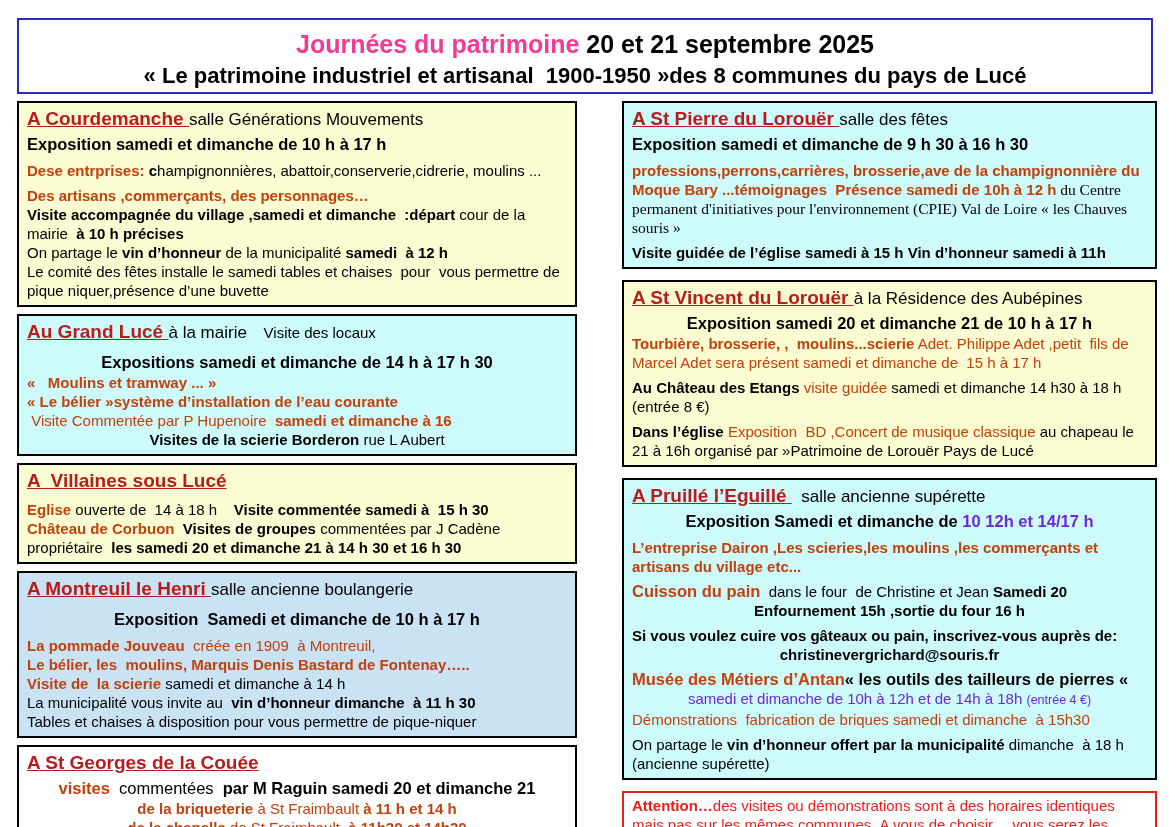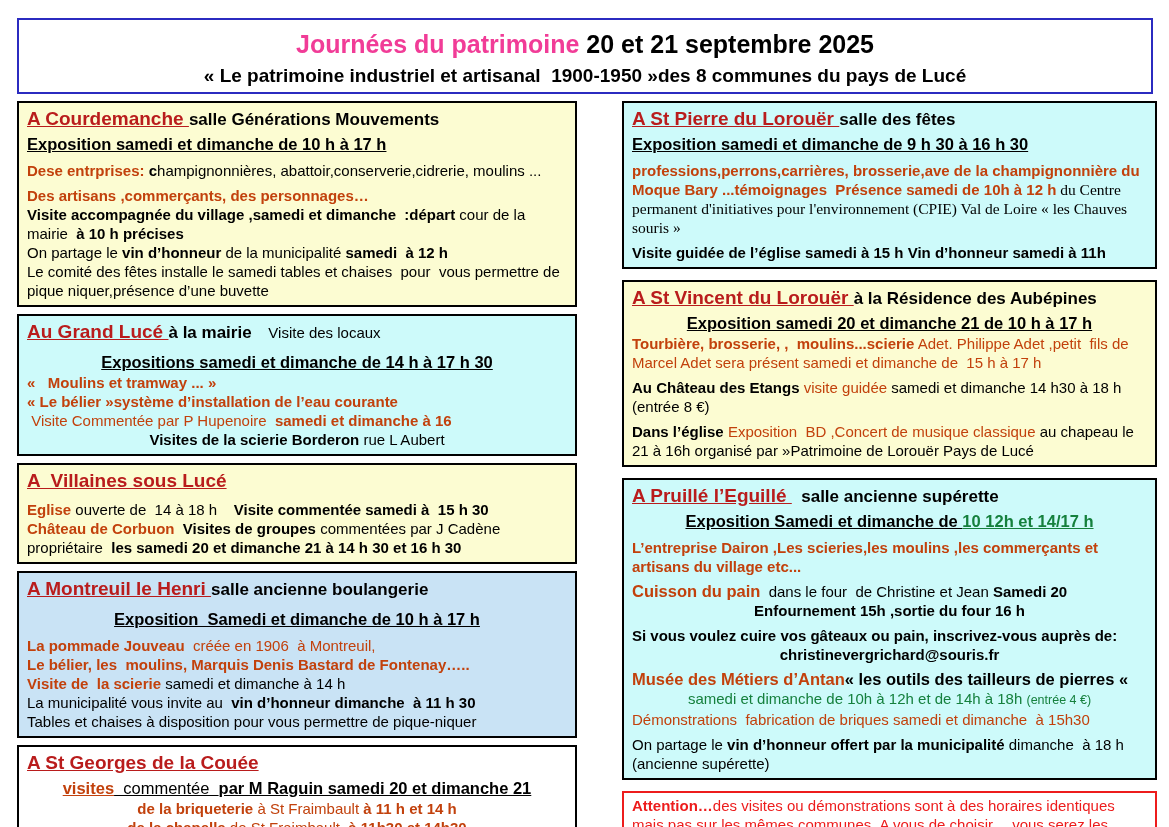--- a/index.html
+++ b/index.html
@@ -13,43 +13,43 @@
   .box{box-sizing:border-box;border:2px solid #000;padding:3px 8px 5px 8px;margin-bottom:7px;width:100%;}
   .col-right .box{margin-bottom:11px;}
   .bg-yellow{background:#fcfcd2;}
   .bg-cyan{background:#cdfafa;}
   .bg-blue{background:#c9e3f5;}
   .bg-white{background:#ffffff;}
   .border-red{border-color:#ed1c1c;}
   .line{line-height:19px;white-space:pre-wrap;min-height:9px;}
   .hd{line-height:25px;margin-bottom:1px;}
   .ttl{color:#b91c1c;font-weight:700;font-size:19px;text-decoration:underline;}
-  .sub{font-weight:700;font-size:17px;}
+  .sub{font-weight:400;font-size:17px;}
   .xl{font-size:16.5px;line-height:22px;}
   .xl2{font-size:16.5px;}
   .t1{font-size:25px;font-weight:700;line-height:36px;}
   .t2{font-size:17px;font-weight:700;line-height:27px;}
   .pk{color:#f13c97;}
   .c{text-align:center;}
   .g{margin-top:6px;}
   .b{font-weight:700;}
   .bl{color:#c2410c;}
-  .gr{color:#15803d;}
+  .gr{color:#6d28d9;}
   .rd{color:#ed1c1c;}
   .sf{font-family:"Liberation Serif",serif;font-size:15.5px;}
   .sm{font-size:12.5px;}
   .line span{font-size:15px;}
   .line span.ttl{font-size:19px;}
   .line span.sub{font-size:17px;}
-  .xl span{font-size:16.5px;text-decoration:underline;}
+  .xl span{font-size:16.5px;}
   .line span.xl2{font-size:16.5px;}
   .line span.sf{font-size:15.5px;}
   .line span.sm{font-size:12.5px;}
   .t1 span{font-size:25px;}
-  .t2 span{font-size:19px;}
+  .t2 span{font-size:22px;}
 </style>
 </head>
 <body>
 
 <div class="page">
   <div class="header-box">
       <div class="line t1 c"><span class="pk">Journées du patrimoine</span><span> 20 et 21 septembre 2025</span></div>
       <div class="line t2 c"><span>« Le patrimoine industriel et artisanal  1900-1950 »des 8 communes du pays de Lucé</span></div>
     </div>
   <div class="cols">
@@ -72,29 +72,29 @@
           <div class="line c"><span class="b">Visites de la scierie Borderon</span><span> rue L Aubert</span></div>
         </section>
       <section class="box bg-yellow">
           <div class="line hd"><span class="ttl">A  Villaines sous Lucé</span></div>
           <div class="line g"><span class="bl b">Eglise</span><span> ouverte de  14 à 18 h  </span><span class="b">  Visite commentée samedi à  15 h 30</span></div>
           <div class="line"><span class="bl b">Château de Corbuon</span><span class="b">  Visites de groupes</span><span> commentées par J Cadène propriétaire  </span><span class="b">les samedi 20 et dimanche 21 à 14 h 30 et 16 h 30</span></div>
         </section>
       <section class="box bg-blue">
           <div class="line hd"><span class="ttl">A Montreuil le Henri </span><span class="sub">salle ancienne boulangerie</span></div>
           <div class="line xl c g"><span class="b">Exposition  Samedi et dimanche de 10 h à 17 h</span></div>
-          <div class="line g"><span class="bl b">La pommade Jouveau</span><span class="bl">  créée en 1906  à Montreuil,</span></div>
+          <div class="line g"><span class="bl b">La pommade Jouveau</span><span class="bl">  créée en 1909  à Montreuil,</span></div>
           <div class="line"><span class="bl b">Le bélier, les  moulins, Marquis Denis Bastard de Fontenay…..</span></div>
           <div class="line"><span class="bl b">Visite de  la scierie</span><span> samedi et dimanche à 14 h</span></div>
           <div class="line"><span>La municipalité vous invite au  </span><span class="b">vin d’honneur dimanche  à 11 h 30</span></div>
           <div class="line"><span>Tables et chaises à disposition pour vous permettre de pique-niquer</span></div>
         </section>
       <section class="box bg-white">
           <div class="line hd"><span class="ttl">A St Georges de la Couée</span></div>
-          <div class="line c xl"><span class="bl b">visites</span><span>  commentée  </span><span class="b">par M Raguin samedi 20 et dimanche 21</span></div>
+          <div class="line c xl"><span class="bl b">visites</span><span>  commentées  </span><span class="b">par M Raguin samedi 20 et dimanche 21</span></div>
           <div class="line c"><span class="bl b">de la briqueterie</span><span class="bl"> à St Fraimbault </span><span class="bl b">à 11 h et 14 h</span></div>
           <div class="line c"><span class="bl b">de la chapelle</span><span class="bl"> de St Fraimbault  </span><span class="bl b">à 11h30 et 14h30</span></div>
         </section>
     </div>
     <div class="col-right">
       <section class="box bg-cyan">
           <div class="line hd"><span class="ttl">A St Pierre du Lorouër </span><span class="sub">salle des fêtes</span></div>
           <div class="line xl"><span class="b">Exposition samedi et dimanche de 9 h 30 à 16 h 30</span></div>
           <div class="line g"><span class="bl b">professions,perrons,carrières, brosserie,ave de la champignonnière du Moque Bary ...témoignages  Présence samedi de 10h à 12 h</span><span class="sf"> du Centre permanent d'initiatives pour l'environnement (CPIE) Val de Loire « les Chauves souris »</span></div>
           <div class="line g"><span class="b">Visite guidée de l’église samedi à 15 h Vin d’honneur samedi à 11h</span></div>

